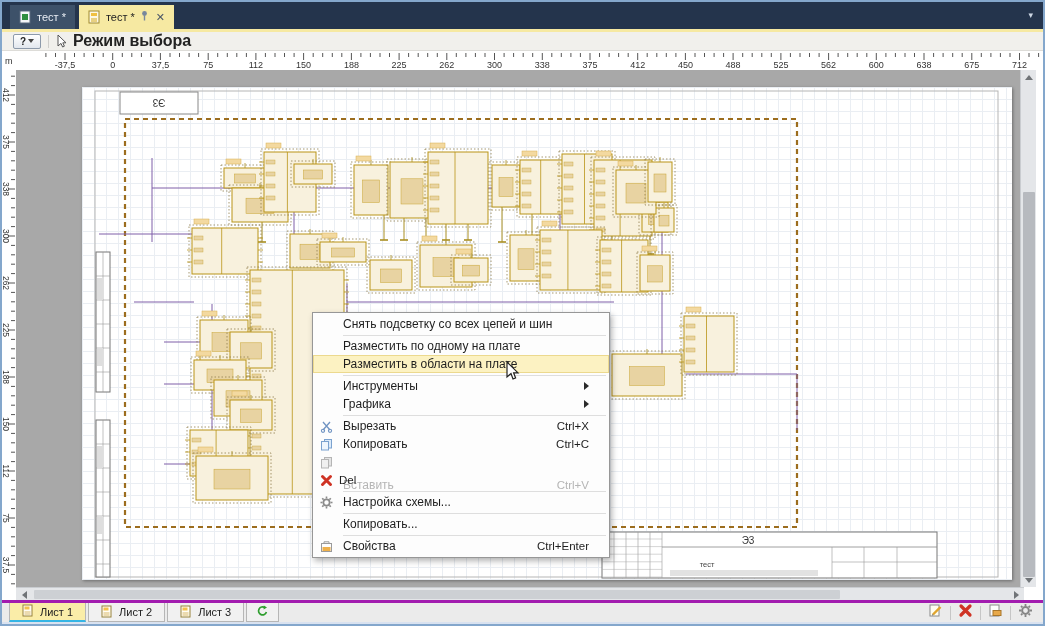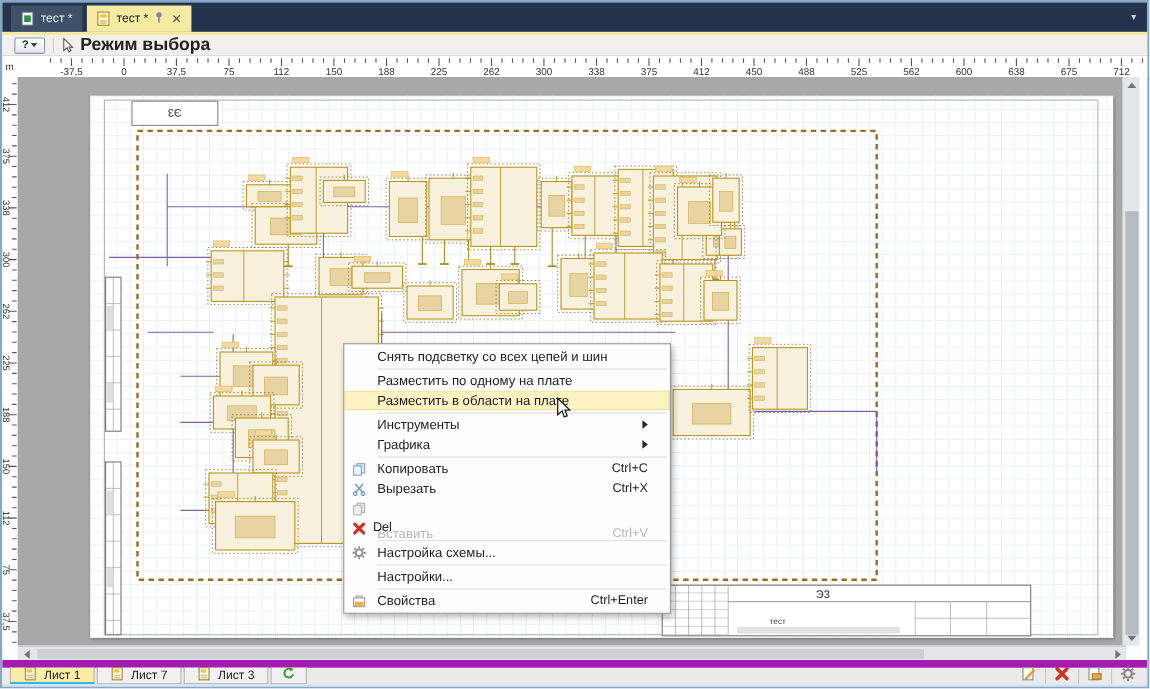--- a/index.html
+++ b/index.html
@@ -47,21 +47,21 @@
   .menu-item .mi-icon { width:26px; display:flex; justify-content:center; align-items:center; flex:none; }
   .menu-item .mi-label { flex:1; padding-left:4px; white-space:nowrap; }
   .menu-item .mi-short { font-size:11.5px; color:#1e1e1e; }
   .menu-item.disabled .mi-label, .menu-item.disabled .mi-short { color:#b5b5b5;margin-top:45px; }
   .menu-item.highlighted { background:#fcf2c2; box-shadow:inset 0 0 0 1px #ecd98e; }
   .menu-item .mi-sub { width:0; height:0; border-top:4px solid transparent; border-bottom:4px solid transparent; border-left:5px solid #2b2b2b; }
   .menu-sep { height:4px; display:flex; align-items:center; }
   .menu-sep::after { content:""; display:block; height:1px; background:#dedede; margin-left:30px; margin-right:3px; flex:1; }
 
   
-  .sheetbar { position:absolute; left:0; top:598px; width:100%; height:22px; background:#ebebeb; border-top:7px solid #a21caf; display:flex; align-items:stretch; padding-left:7px; }
+  .sheetbar { position:absolute; left:0; top:598px; width:100%; height:22px; background:#ebebeb; border-top:3px solid #a21caf; display:flex; align-items:stretch; padding-left:7px; }
   .sheet-tab { display:flex; align-items:center; gap:6px; padding:0 12px; font-size:11px; color:#222; background:#f1f1f1; border:1px solid #b6b6b6; border-top:none; margin-right:2px; }
   .sheet-tab.active { background:#faeda8; border-bottom:2px solid #35b5e5; }
   .sheet-tab.toolbtn { padding:0 9px; }
   .sheetbar-spacer { flex:1; }
   .sb-icons { display:flex; align-items:center; gap:4px; padding-right:10px; }
   .sb-icons .sep { width:1px; height:14px; background:#c6c6c6; margin:0 3px; }
   .bottom-strip { position:absolute; left:0; top:620px; width:100%; height:6px; background:#d9e2f0; }
 
   .cursor-pointer { position:absolute; left:500px; top:358px; z-index:30; }
 </style>
@@ -723,37 +723,37 @@
       </div>
       <div class="menu-item">
         <span class="mi-icon"></span>
         <span class="mi-label">Графика</span>
         <span class="mi-sub"></span>
       </div>
       <div class="menu-sep"></div>
       <div class="menu-item">
         <span class="mi-icon">
           <svg width="13" height="13">
-            <rect x="4.5" y="1.5" width="7" height="8.5" fill="#dcebfa" stroke="#7ba2cf"></rect>
-            <rect x="1.5" y="3.5" width="7" height="8.5" fill="#eff6fd" stroke="#7ba2cf"></rect>
-          </svg>
-        </span>
-        <span class="mi-label">Копировать</span>
-        <span class="mi-short">Ctrl+C</span>
-      </div>
-      <div class="menu-item">
-        <span class="mi-icon">
-          <svg width="13" height="13">
             <path d="M3,2 L10,10 M10,2 L3,10" stroke="#6f93c2" stroke-width="1.3" fill="none"></path>
             <circle cx="3" cy="10.8" r="1.6" fill="none" stroke="#6f93c2" stroke-width="1.1"></circle>
             <circle cx="10" cy="10.8" r="1.6" fill="none" stroke="#6f93c2" stroke-width="1.1"></circle>
           </svg>
         </span>
         <span class="mi-label">Вырезать</span>
         <span class="mi-short">Ctrl+X</span>
+      </div>
+      <div class="menu-item">
+        <span class="mi-icon">
+          <svg width="13" height="13">
+            <rect x="4.5" y="1.5" width="7" height="8.5" fill="#dcebfa" stroke="#7ba2cf"></rect>
+            <rect x="1.5" y="3.5" width="7" height="8.5" fill="#eff6fd" stroke="#7ba2cf"></rect>
+          </svg>
+        </span>
+        <span class="mi-label">Копировать</span>
+        <span class="mi-short">Ctrl+C</span>
       </div>
       <div class="menu-item disabled">
         <span class="mi-icon">
           <svg width="13" height="13">
             <rect x="4.5" y="1.5" width="7" height="8.5" fill="#e4e4e4" stroke="#b5b5b5"></rect>
             <rect x="1.5" y="3.5" width="7" height="8.5" fill="#f0f0f0" stroke="#b5b5b5"></rect>
           </svg>
         </span>
         <span class="mi-label">Вставить</span>
         <span class="mi-short">Ctrl+V</span>
@@ -781,21 +781,21 @@
               <line x1="10.8" y1="2.2" x2="9.4" y2="3.6"></line>
               <line x1="3.6" y1="9.4" x2="2.2" y2="10.8"></line>
             </g>
           </svg>
         </span>
         <span class="mi-label">Настройка схемы...</span>
       </div>
       <div class="menu-sep"></div>
       <div class="menu-item">
         <span class="mi-icon"></span>
-        <span class="mi-label">Настройки...</span>
+        <span class="mi-label">Копировать...</span>
       </div>
       <div class="menu-sep"></div>
       <div class="menu-item">
         <span class="mi-icon">
           <svg width="13" height="13">
             <rect x="1.5" y="3.5" width="10" height="8" fill="#fdfdfd" stroke="#9a9a9a"></rect>
             <rect x="2.5" y="7" width="8" height="4" fill="#eeb04a"></rect>
             <path d="M4,3.5 L4,1.8 L9,1.8 L9,3.5" fill="none" stroke="#9a9a9a"></path>
           </svg>
         </span>
@@ -816,21 +816,21 @@
             <path d="M2.5,8 h6 M2.5,10 h6" stroke="#d9b96a" stroke-width="1"></path>
           </svg></span>
         <span>Лист 1</span>
       </div>
       <div class="sheet-tab">
         <span><svg width="12" height="13">
             <rect x="1" y="1" width="9" height="11" fill="#fffdf4" stroke="#97823a"></rect>
             <rect x="2.5" y="2.5" width="5" height="3" fill="#f2c14e"></rect>
             <path d="M2.5,8 h6 M2.5,10 h6" stroke="#d9b96a" stroke-width="1"></path>
           </svg></span>
-        <span>Лист 7</span>
+        <span>Лист 2</span>
       </div>
       <div class="sheet-tab">
         <span><svg width="12" height="13">
             <rect x="1" y="1" width="9" height="11" fill="#fffdf4" stroke="#97823a"></rect>
             <rect x="2.5" y="2.5" width="5" height="3" fill="#f2c14e"></rect>
             <path d="M2.5,8 h6 M2.5,10 h6" stroke="#d9b96a" stroke-width="1"></path>
           </svg></span>
         <span>Лист 3</span>
       </div>
       <div class="sheet-tab toolbtn">

